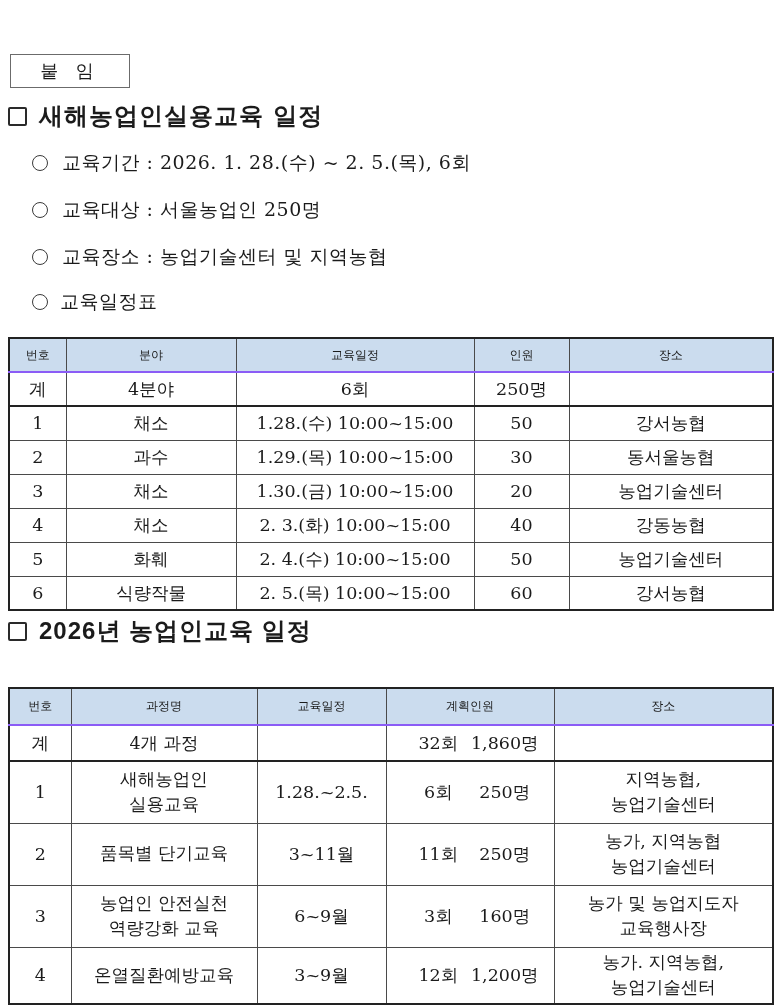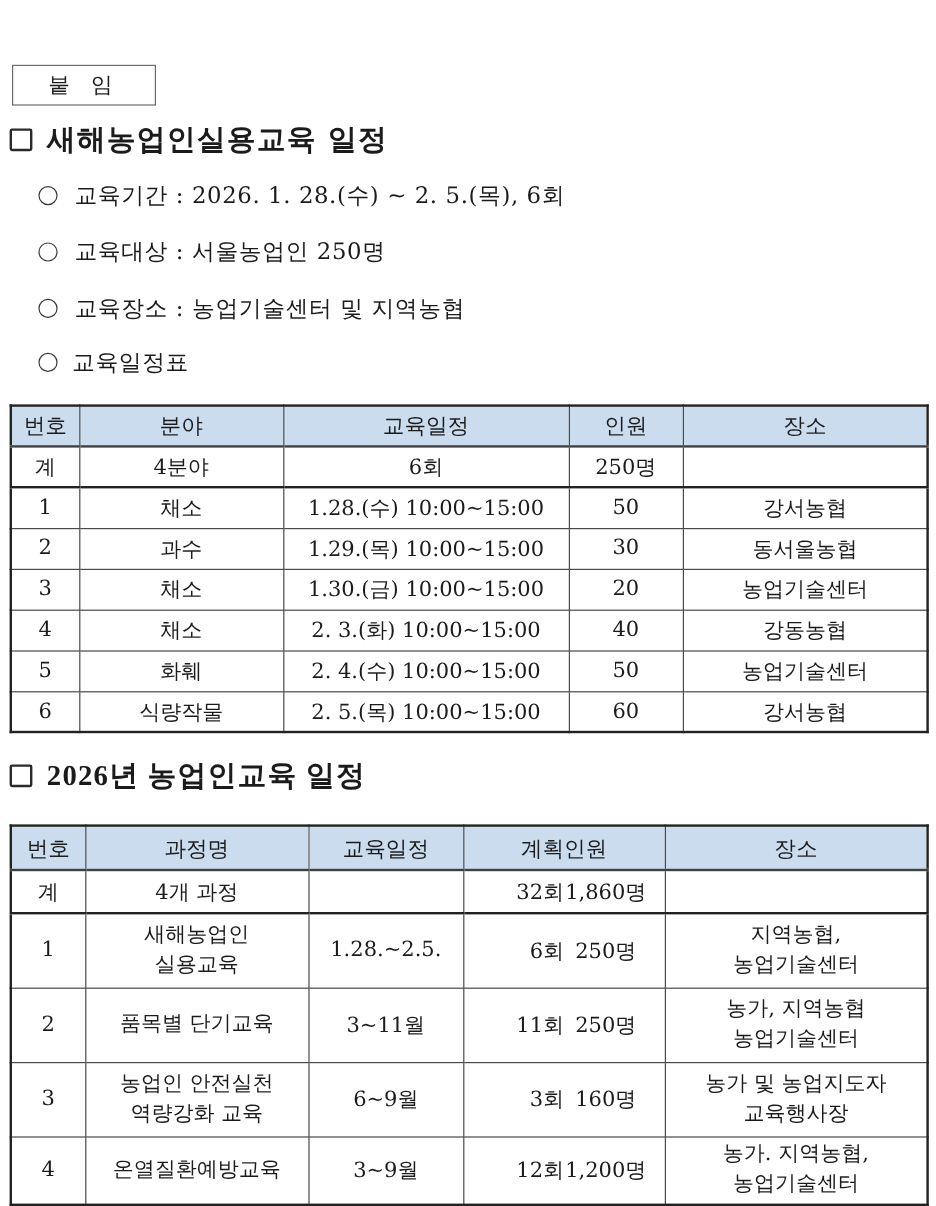--- a/index.html
+++ b/index.html
@@ -36,21 +36,21 @@
     white-space: nowrap;
   }
   .sec-heading .chk {
     display: inline-block;
     width: 19px; height: 19px;
     border: 2px solid #2a2a2a;
     border-radius: 2px;
     flex: 0 0 auto;
   }
   #heading1 { top: 100px; font-family: "DejaVu Serif", "Liberation Serif", serif; }
-  #heading2 { top: 630px; font-family: Liberation Serif, serif; justify-content: center; }
+  #heading2 { top: 615px; font-family: Liberation Sans, sans-serif; justify-content: center; }
 
   
   .bullet-line {
     position: absolute;
     left: 32px;
     display: flex; align-items: center; gap: 14px;
     font-size: 19px;
     letter-spacing: 0.5px;
     white-space: nowrap;
   }
@@ -81,39 +81,39 @@
     border: 1px solid #4a4a4a;
     text-align: center;
     vertical-align: middle;
     padding: 0 2px;
     overflow: hidden;
   }
   table { border: 2px solid #222222; }
   thead th {
     background: #cbdcee;
     font-weight: normal;
-    border-bottom: 2px solid #404040;
-    font-size: 18px;
+    border-bottom: 2px solid #8b5cf6;
+    font-size: 12px;
   }
   tr.summary-row td { border-bottom: 2px solid #222222; }
   #table1 tr { height: 34px; }
   #table2 tr.hdr { height: 37px; }
   #table2 tr.summary-row { height: 36px; }
   #table2 tr.r-tall { height: 62px; }
   #table2 tr.r-last { height: 57px; }
   td.multiline { white-space: pre-line; line-height: 1.45; }
 
   
   .num-split {
     display: flex;
     justify-content: flex-end;
     align-items: center;
     padding-right: 12px;
   }
-  .num-split .n1 { width: 42%; text-align: right; }
+  .num-split .n1 { width: 42%; }
   .num-split .n2 { width: 46%; text-align: center; }
 </style>
 </head>
 <body>
 
 <div class="page">
 
   <div class="attach-box">
     <span>붙 임</span>
   </div>

